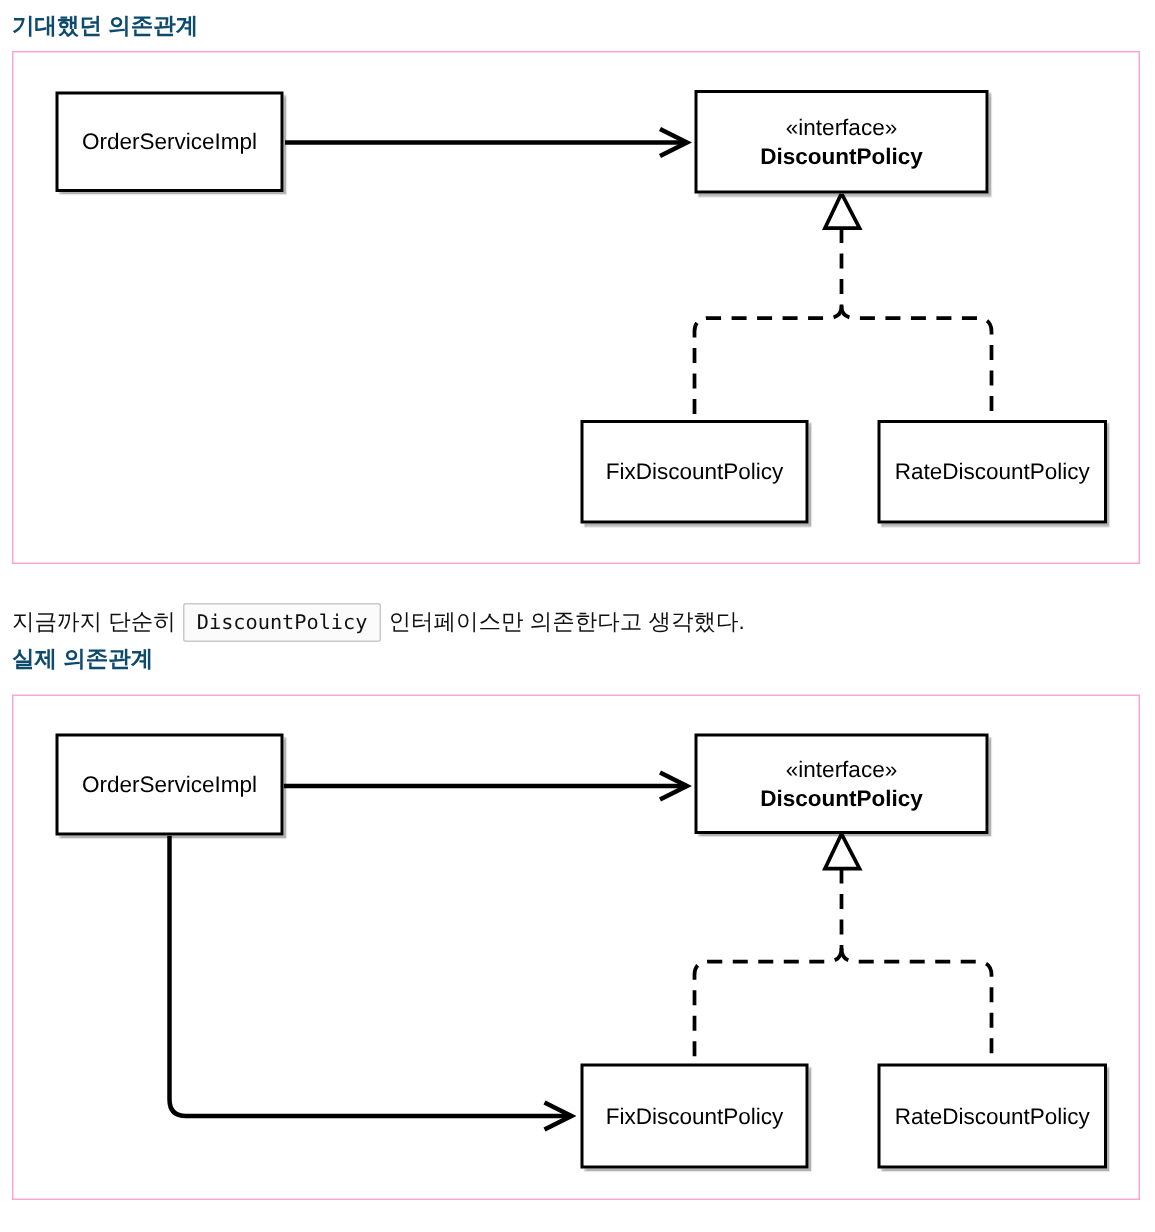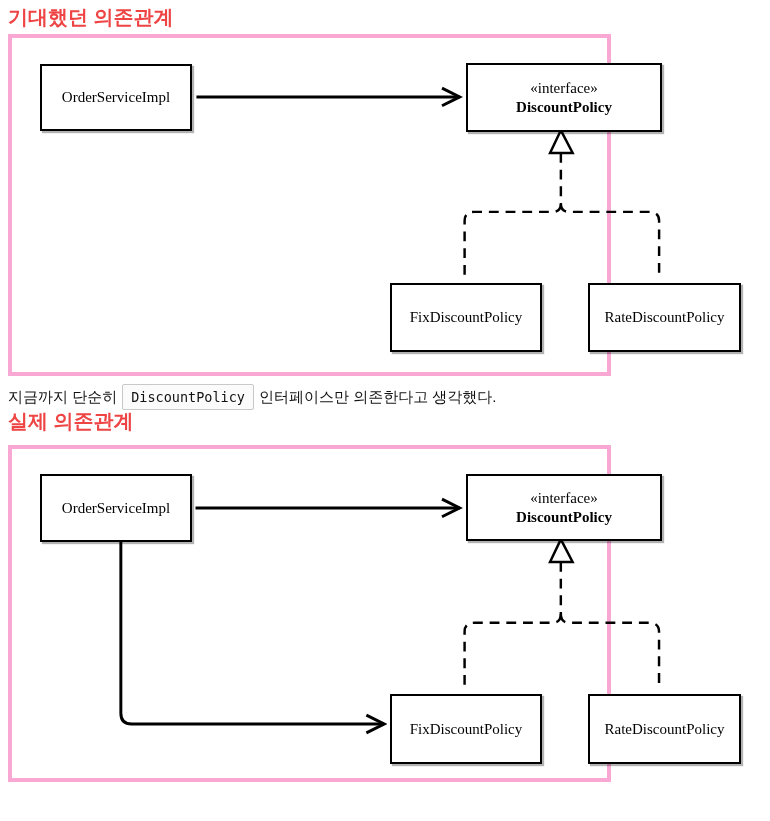--- a/index.html
+++ b/index.html
@@ -4,33 +4,32 @@
 <style>
   * { box-sizing: border-box; }
   html, body { background: #ffffff; }
   body {
     margin: 8px;
     width: 754px;
     font-family: "Liberation Sans", "DejaVu Sans", sans-serif;
     color: #111;
   }
   .heading {
-    font-size: 20px;
+    font-size: 15px;
     font-weight: bold;
     margin: 0 0 7px 0;
     line-height: 19px;
-    color: #ef4444;
+    color: #0c4a6e;
   }
   .heading-2 { margin-bottom: 14px; }
   .diagram-frame {
     position: relative;
-    width: 603px;
-    border: 4px solid #f9a8d4;
+    width: 752px;
+    border: 1px solid #f9a8d4;
     background: #ffffff;
-    font-family: Liberation Serif, serif;
   }
   .frame-1 { height: 342px; }
   .frame-2 { height: 337px; }
   svg.connectors {
     position: absolute;
     left: 0; top: 0;
     width: 750px; height: 100%;
     display: block;
   }
   .node {
@@ -44,21 +43,21 @@
     justify-content: center;
     text-align: center;
     font-size: 15px;
     line-height: 19px;
     color: #000;
   }
   .node .name-bold { font-weight: bold; }
   .para {
     font-size: 15px;
     line-height: 29px;
-    margin: 6px 0 0 0;
+    margin: 24px 0 0 0;
     color: #111;
   }
   code.inline {
     font-family: "DejaVu Sans Mono", "Liberation Mono", monospace;
     font-size: 13.5px;
     background: #fbfbfb;
     border: 1px solid #c9c9c9;
     border-radius: 2px;
     padding: 4px 8px;
     margin: 0 5px;

